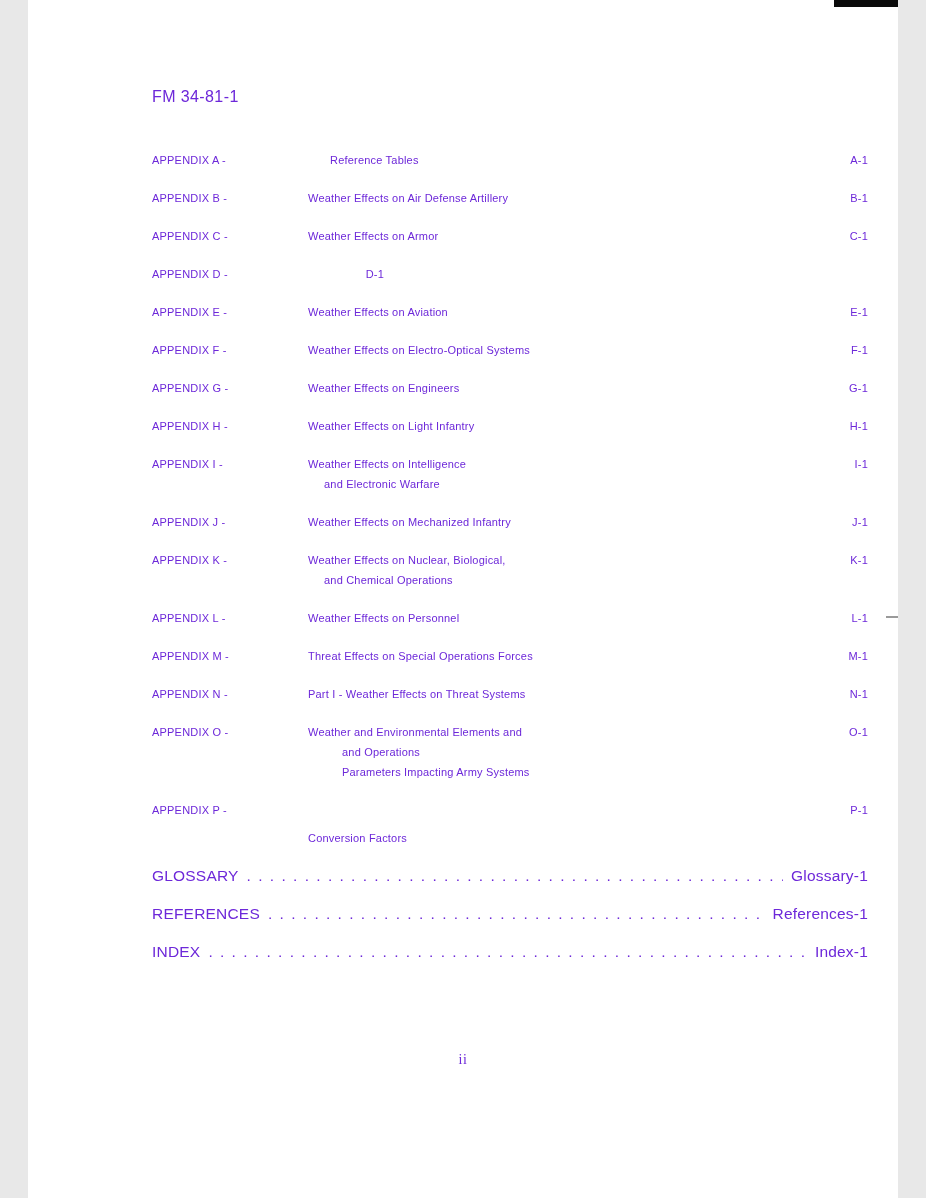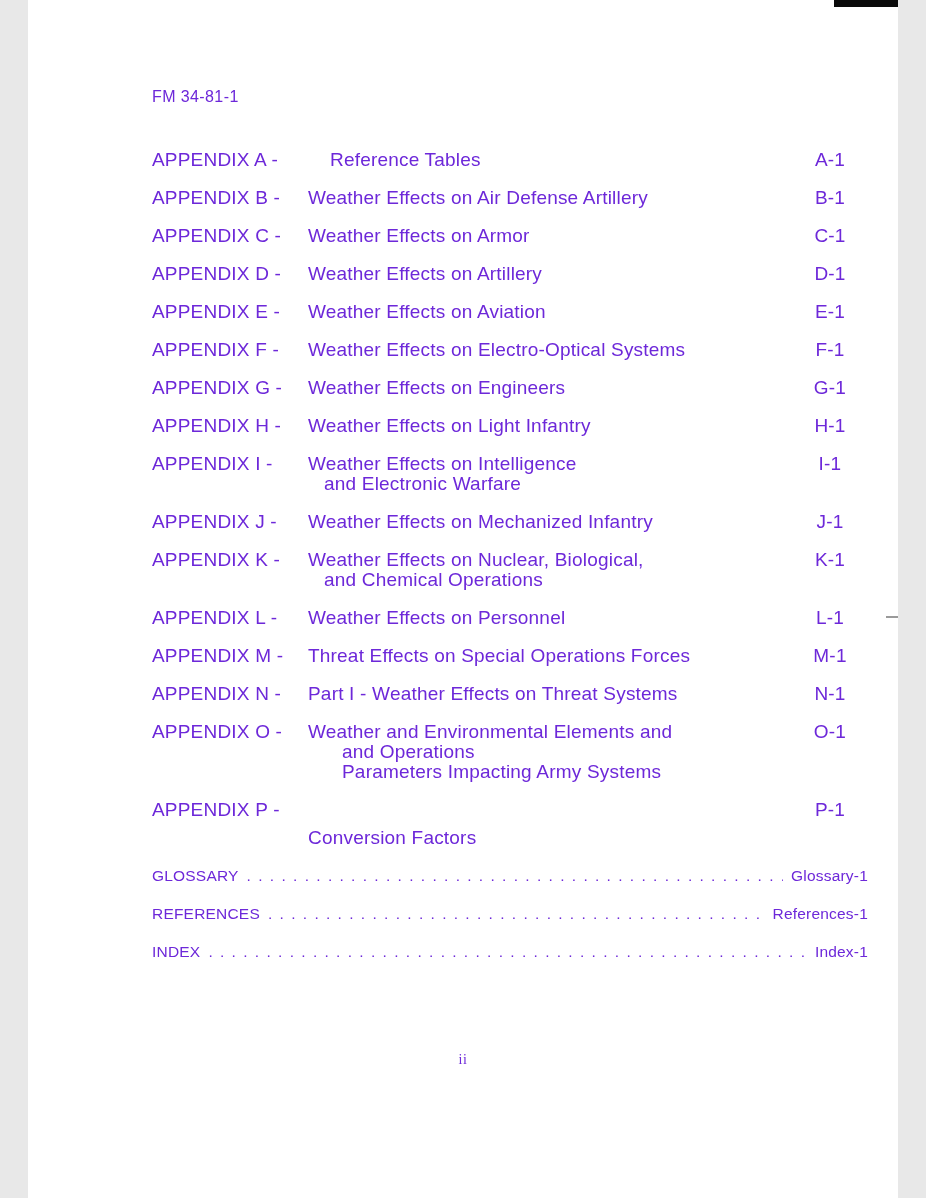--- a/index.html
+++ b/index.html
@@ -50,39 +50,39 @@
   }
   .toc {
     position: absolute;
     left: 124px;
     top: 150px;
     width: 716px;
   }
   .toc-row {
     display: flex;
     margin-bottom: 18px;
-    font-size: 19px;
+    font-size: 11px;
     line-height: 20px;
     letter-spacing: 0.2px;
   }
   .col-label {
     flex: none;
     width: 156px;
   }
   .col-title {
     flex: 1 1 auto;
     min-width: 0;
   }
   .title-line {
     white-space: nowrap;
   }
   .col-page {
     flex: none;
     width: 76px;
-    text-align: center;
+    text-align: right;
     align-self: flex-start;
   }
   .col-page.page-bottom {
     align-self: flex-end;
   }
   .section-row {
     display: flex;
     align-items: baseline;
     margin-bottom: 18px;
     font-size: 15.5px;
@@ -142,23 +142,20 @@
         </div>
         <div class="toc-row">
           <div class="col-label">APPENDIX C -</div>
           <div class="col-title">
             <div class="title-line" style="padding-left: 0px;">Weather Effects on Armor</div>
           </div>
           <div class="col-page">C-1</div>
         </div>
         <div class="toc-row">
           <div class="col-label">APPENDIX D -</div>
-          <div class="col-title">
-            <div class="title-line" style="padding-left: 0px;">Weather Effects on Artillery</div>
-          </div>
           <div class="col-page">D-1</div>
         </div>
         <div class="toc-row">
           <div class="col-label">APPENDIX E -</div>
           <div class="col-title">
             <div class="title-line" style="padding-left: 0px;">Weather Effects on Aviation</div>
           </div>
           <div class="col-page">E-1</div>
         </div>
         <div class="toc-row">

